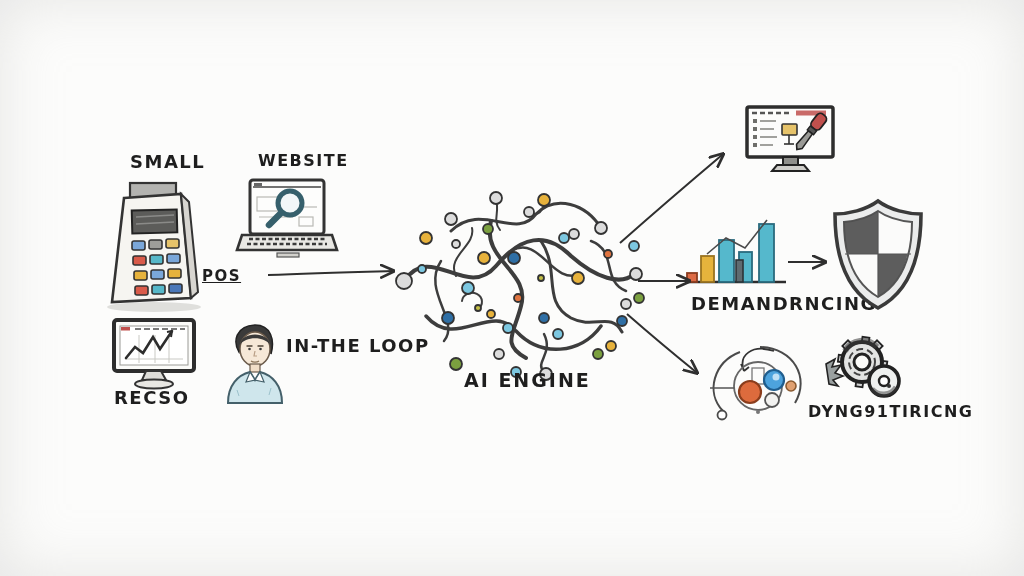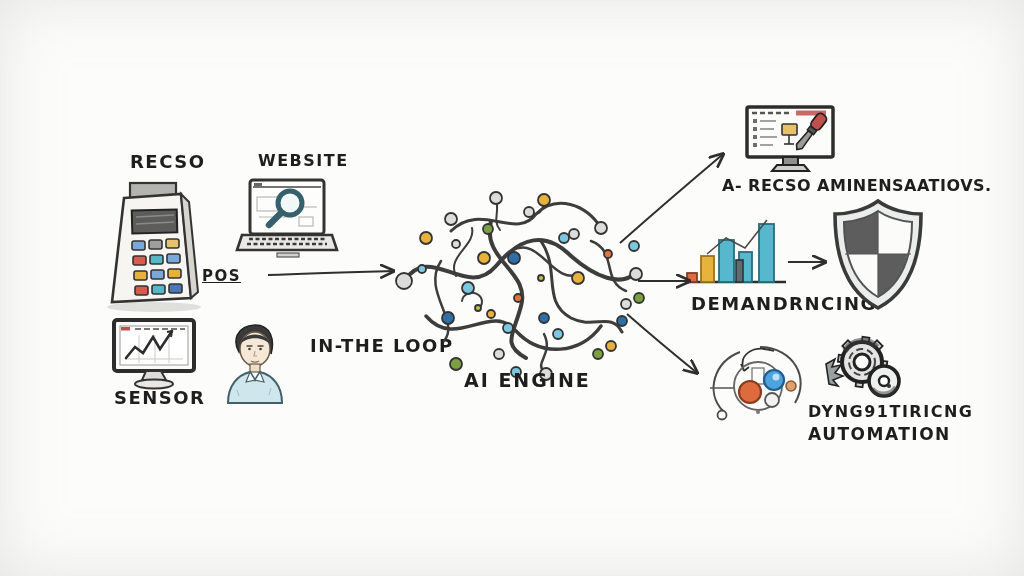--- a/index.html
+++ b/index.html
@@ -14,25 +14,25 @@
     white-space:nowrap;font-family:"DejaVu Sans", sans-serif;
   }
   .icon{position:absolute;}
   svg{display:block;overflow:visible;}
 </style>
 </head>
 <body>
 
 <div id="canvas">
 
-  <span class="lbl" style="left:130px;top:151px;font-size:18px;">RECSO</span>
+  <span class="lbl" style="left:130px;top:151px;font-size:18px;">SMALL</span>
   <span class="lbl" style="left:258px;top:151px;font-size:16px;">WEBSITE</span>
   <span class="lbl" style="left:202px;top:267px;font-size:15px;text-decoration:underline;">POS</span>
-  <span class="lbl" style="left:114px;top:387px;font-size:18px;">SENSOR</span>
-  <span class="lbl" style="left:286px;top:335px;font-size:18px;margin-left:24px;">IN-THE LOOP</span>
+  <span class="lbl" style="left:114px;top:387px;font-size:18px;">RECSO</span>
+  <span class="lbl" style="left:286px;top:335px;font-size:18px;">IN-THE LOOP</span>
 
   <div class="icon" style="left:104px;top:180px;">
     <svg width="105" height="132" viewBox="0 0 105 132">
       <ellipse cx="50" cy="127" rx="47" ry="5" fill="#c6c6c2" opacity=".55"></ellipse>
       <rect x="26" y="3" width="46" height="17" fill="#b3b3b0" stroke="#333" stroke-width="2.2"></rect>
       <path d="M20,18 L77,14 L87,118 L8,122 Z" fill="#f6f5f1" stroke="#333" stroke-width="2.6"></path>
       <path d="M77,14 L85,22 L94,112 L87,118 Z" fill="#d7d5d0" stroke="#333" stroke-width="2"></path>
       <rect x="28" y="30" width="45" height="23" fill="#5c5c5a" stroke="#222" stroke-width="2" transform="rotate(-1.5 50 41)"></rect>
       <line x1="32" y1="37" x2="70" y2="35" stroke="#8a8a88" stroke-width="1.4"></line>
       <line x1="32" y1="44" x2="70" y2="42" stroke="#8a8a88" stroke-width="1.4"></line>
@@ -197,21 +197,20 @@
       <line x1="40" y1="40" x2="50" y2="40" stroke="#333" stroke-width="1.6"></line>
       <g transform="rotate(38 66 28)">
         <rect x="61" y="6" width="11" height="17" rx="4.5" fill="#c0504d" stroke="#222" stroke-width="1.8"></rect>
         <rect x="62.5" y="23" width="8" height="5" fill="#555" stroke="#222" stroke-width="1.4"></rect>
         <path d="M64,28 L69,28 L70,46 L66.5,50 L63,46 Z" fill="#9a9a96" stroke="#222" stroke-width="1.6"></path>
       </g>
       <rect x="39" y="53" width="15" height="8" fill="#8f8f8b" stroke="#222" stroke-width="2"></rect>
       <path d="M28,67 L65,67 L60,61 L33,61 Z" fill="#cfcecA" stroke="#222" stroke-width="2"></path>
     </svg>
   </div>
-  <span class="lbl" style="left:722px;top:176px;font-size:16px;letter-spacing:.5px;">A- RECSO AMINENSAATIOVS.</span>
 
   <div class="icon" style="left:683px;top:214px;">
     <svg width="106" height="75" viewBox="0 0 106 75">
       <line x1="2" y1="68" x2="103" y2="68" stroke="#2d2d2d" stroke-width="2.6"></line>
       <rect x="4" y="59" width="10" height="9" fill="#dd6b45" stroke="#8a3d20" stroke-width="1.8"></rect>
       <rect x="18" y="42" width="13" height="26" fill="#e6b33c" stroke="#9a7320" stroke-width="1.8"></rect>
       <rect x="36" y="26" width="15" height="42" fill="#55b8cc" stroke="#2a6b7e" stroke-width="1.8"></rect>
       <rect x="56" y="38" width="13" height="30" fill="#55b8cc" stroke="#2a6b7e" stroke-width="1.8"></rect>
       <rect x="53" y="46" width="7" height="22" fill="#5f6b70" stroke="#2c3438" stroke-width="1.6"></rect>
       <rect x="76" y="10" width="15" height="58" fill="#55b8cc" stroke="#2a6b7e" stroke-width="1.8"></rect>
@@ -265,21 +264,20 @@
       <circle cx="40" cy="28" r="13" fill="none" stroke="#444" stroke-width="2" stroke-dasharray="7,4"></circle>
       <circle cx="40" cy="28" r="8" fill="#fafaf8" stroke="#222" stroke-width="3"></circle>
       <circle cx="62" cy="47" r="15" fill="#eef0ef" stroke="#222" stroke-width="3.6"></circle>
       <path d="M50,55 A15,15 0 0,0 74,53" fill="none" stroke="#3a3a3a" stroke-width="5" opacity=".5"></path>
       <circle cx="62" cy="47" r="5" fill="#fff" stroke="#222" stroke-width="2.4"></circle>
       <circle cx="67" cy="52" r="2" fill="#333"></circle>
     </svg>
   </div>
   <div class="lbl" style="left:808px;top:402px;width:140px;text-align:center;font-size:16px;">
     <div>DYNG91TIRICNG</div>
-    <div style="font-size:17px;margin-top:3px;">AUTOMATION</div>
   </div>
 
   <svg class="icon" style="left:0;top:0;pointer-events:none;" width="1024" height="576" viewBox="0 0 1024 576">
     <defs>
       <marker id="ah" viewBox="0 0 10 10" refX="8" refY="5" markerWidth="7.5" markerHeight="7.5" orient="auto-start-reverse">
         <path d="M0,0.5 L10,5 L0,9.5" fill="none" stroke="#2f2f2f" stroke-width="1.8"></path>
       </marker>
     </defs>
     <g stroke="#2f2f2f" stroke-width="2" fill="none" marker-end="url(#ah)">
       <path d="M268,275 C310,273 352,272 392,271"></path>

